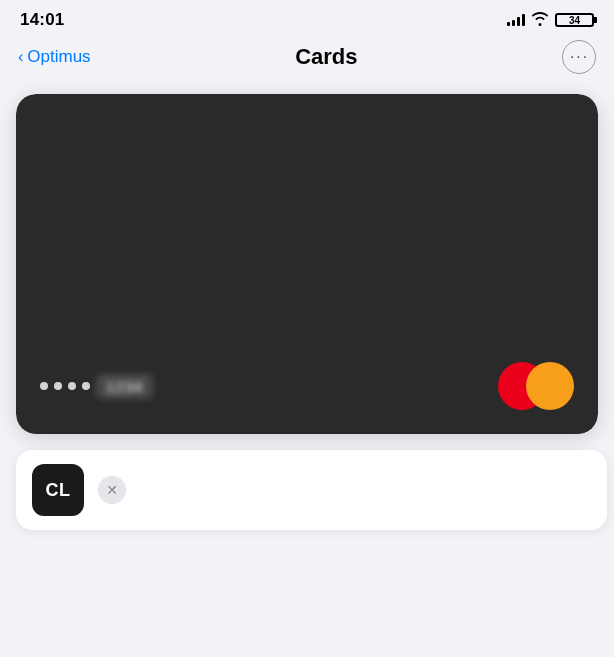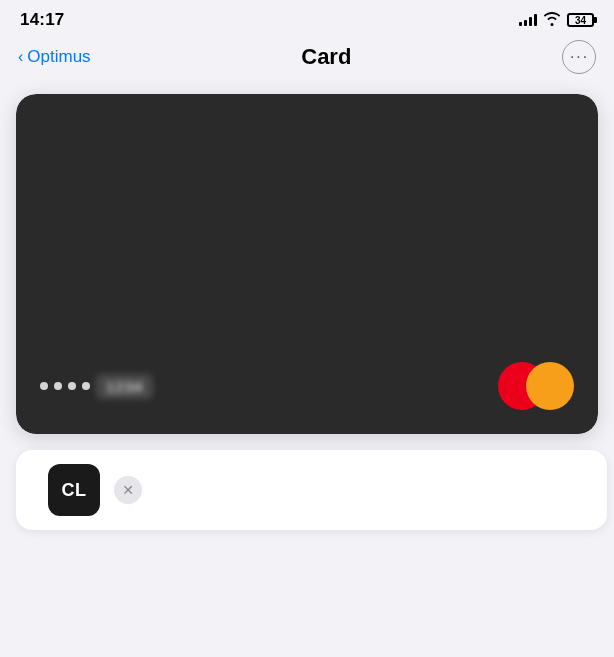--- a/index.html
+++ b/index.html
@@ -55,21 +55,21 @@
     .wifi-icon {
       font-size: 14px;
       color: #000;
     }
 
     .battery-icon {
       display: flex;
       align-items: center;
       border: 2px solid #000;
       border-radius: 3px;
-      padding: 1px 6px;
+      padding: 1px 12px;
       height: 14px;
       position: relative;
       font-size: 10px;
       font-weight: 700;
       color: #000;
       min-width: 24px;
       justify-content: center;
     }
 
     .battery-icon::after {
@@ -200,21 +200,21 @@
       width: 76px;
       height: 48px;
       position: relative;
     }
 
     
     .notification-banner {
       margin: 16px 7px 0 16px;
       background-color: #fff;
       border-radius: 16px;
-      padding: 14px 32px;
+      padding: 14px 16px;
       display: flex;
       align-items: center;
       gap: 14px;
       box-shadow: 0 2px 10px rgba(0,0,0,0.08);
     }
 
     .notif-icon {
       width: 52px;
       height: 52px;
       background-color: #1a1a1a;
@@ -257,21 +257,21 @@
       cursor: pointer;
       flex-shrink: 0;
       color: #888;
       font-size: 14px;
     }
   </style>
 </head>
 <body>
 
 <div class="status-bar">
-  <span class="status-time">14:17</span>
+  <span class="status-time">14:01</span>
   <div class="status-icons">
 
     <div class="signal-icon">
       <div class="signal-bar" style="height:4px;"></div>
       <div class="signal-bar" style="height:6px;"></div>
       <div class="signal-bar" style="height:9px;"></div>
       <div class="signal-bar" style="height:12px;"></div>
     </div>
 
     <span class="wifi-icon">
@@ -286,21 +286,21 @@
       <span>34</span>
     </div>
   </div>
 </div>
 
 <div class="nav-bar">
   <div class="nav-back">
     <span class="nav-back-chevron">‹</span>
     <span>Optimus</span>
   </div>
-  <span class="nav-done">Card</span>
+  <span class="nav-done">Cards</span>
   <div class="nav-more">
     <span>···</span>
   </div>
 </div>
 
 <div class="card-container">
   <div class="credit-card">
     <div class="card-bottom">
       <div class="card-number-dots">
         <div class="card-dot"></div>

